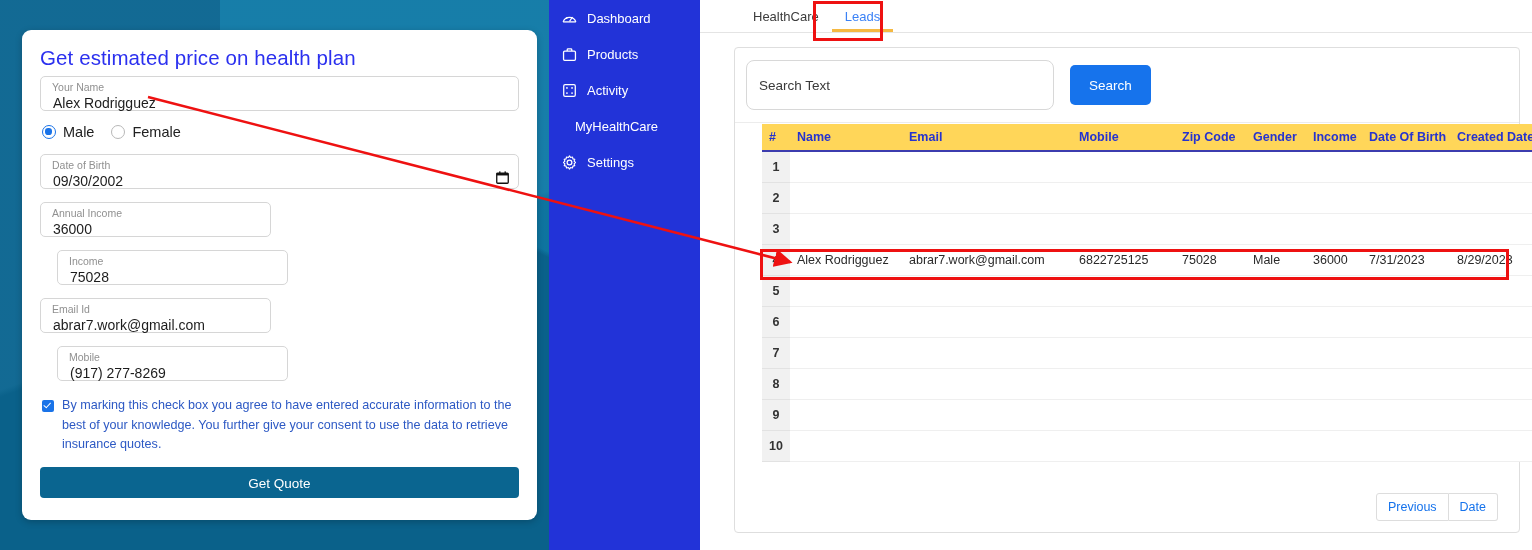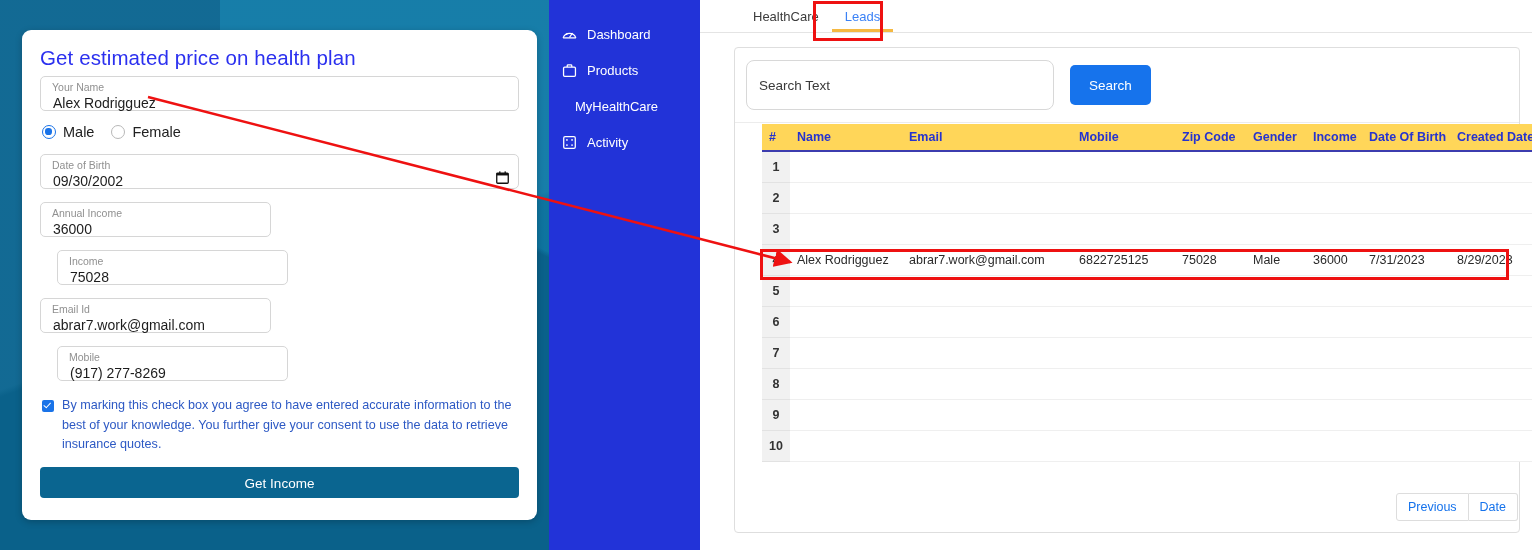--- a/index.html
+++ b/index.html
@@ -115,21 +115,21 @@
     border: none; border-radius: 4px;
     font-size: 13.5px; font-family: inherit;
     text-align: center; line-height: 31px;
     cursor: pointer;
   }
 
   
   .sidebar {
     position: absolute; left: 549px; top: 0; width: 151px; height: 550px;
     background: #2233d8;
-    padding-top: 16px;
+    padding-top: 0;
   }
   .nav-item {
     display: flex; align-items: center; gap: 9px;
     height: 36px; padding-left: 12px;
     color: #ffffff; font-size: 13px;
     cursor: pointer;
   }
   .nav-item .nicon { width: 17px; height: 17px; flex: 0 0 auto; display: block; }
   .nav-item.sub { padding-left: 26px; font-size: 13px; }
 
@@ -225,21 +225,21 @@
   .col-name { width: 112px; }
   .col-mail { width: 170px; }
   .col-mob  { width: 103px; }
   .col-zip  { width: 71px; }
   .col-gen  { width: 60px; }
   .col-inc  { width: 56px; }
   .col-dob  { width: 88px; }
   .col-cre  { width: 82px; }
 
   .pager {
-    position: absolute; right: 1px; bottom: 11px;
+    position: absolute; right: 21px; bottom: 11px;
     display: flex;
   }
   .pg {
     border: 1px solid #dddddd;
     color: #1673ec;
     background: #fff;
     font-size: 12.5px;
     padding: 6px 11px;
     cursor: pointer;
   }
@@ -311,21 +311,21 @@
           <span class="lab">Mobile</span>
           <span class="val">(917) 277-8269</span>
         </div>
       </div>
 
       <div class="consent">
         <span class="cbox"></span>
         <span>By marking this check box you agree to have entered accurate information to the best of your knowledge. You further give your consent to use the data to retrieve insurance quotes.</span>
       </div>
 
-      <button class="btn-primary">Get Income</button>
+      <button class="btn-primary">Get Quote</button>
 
     </div>
   </div>
 
   <nav class="sidebar">
     <div class="nav-item">
       <svg class="nicon" viewBox="0 0 20 20">
         <path d="M2.5 14 A8 8 0 0 1 17.5 14" fill="none" stroke="#fff" stroke-width="1.5"></path>
         <path d="M2.5 14 L17.5 14" fill="none" stroke="#fff" stroke-width="1.5"></path>
         <line x1="10" y1="13.4" x2="13.6" y2="8.2" stroke="#fff" stroke-width="1.4"></line>
@@ -335,35 +335,42 @@
     </div>
 
     <div class="nav-item">
       <svg class="nicon" viewBox="0 0 20 20">
         <rect x="3" y="6" width="14" height="11" rx="1.3" fill="none" stroke="#fff" stroke-width="1.5"></rect>
         <path d="M7.3 6 V4.3 a1 1 0 0 1 1-1 h3.4 a1 1 0 0 1 1 1 V6" fill="none" stroke="#fff" stroke-width="1.5"></path>
       </svg>
       <span>Products</span>
     </div>
 
-    <div class="nav-item sub">
-      <span>MyHealthCare</span>
-    </div>
-
     <div class="nav-item">
       <svg class="nicon" viewBox="0 0 20 20">
         <rect x="3.2" y="3.2" width="13.6" height="13.6" rx="1.6" fill="none" stroke="#fff" stroke-width="1.5"></rect>
         <circle cx="7" cy="7" r="1.05" fill="#fff"></circle>
         <circle cx="13" cy="7" r="1.05" fill="#fff"></circle>
         <circle cx="7" cy="13" r="1.05" fill="#fff"></circle>
         <circle cx="13" cy="13" r="1.05" fill="#fff"></circle>
       </svg>
       <span>Activity</span>
     </div>
 
+    <div class="nav-item sub">
+      <span>MyHealthCare</span>
+    </div>
+
+    <div class="nav-item">
+      <svg class="nicon" viewBox="0 0 20 20">
+        <circle cx="10" cy="10" r="2.8" fill="none" stroke="#fff" stroke-width="1.5"></circle>
+        <path d="M10 2.2 l1.3 1.9 2.2-.6 .5 2.2 2.2 .6 -.8 2.1 1.6 1.6 -1.6 1.6 .8 2.1 -2.2 .6 -.5 2.2 -2.2-.6 -1.3 1.9 -1.3-1.9 -2.2 .6 -.5-2.2 -2.2-.6 .8-2.1 -1.6-1.6 1.6-1.6 -.8-2.1 2.2-.6 .5-2.2 2.2 .6 z" fill="none" stroke="#fff" stroke-width="1.35" stroke-linejoin="round"></path>
+      </svg>
+      <span>Settings</span>
+    </div>
   </nav>
 
   <main class="content">
 
     <div class="tabs">
       <div class="tab">HealthCare</div>
       <div class="tab active">Leads</div>
     </div>
 
     <section class="panel">

